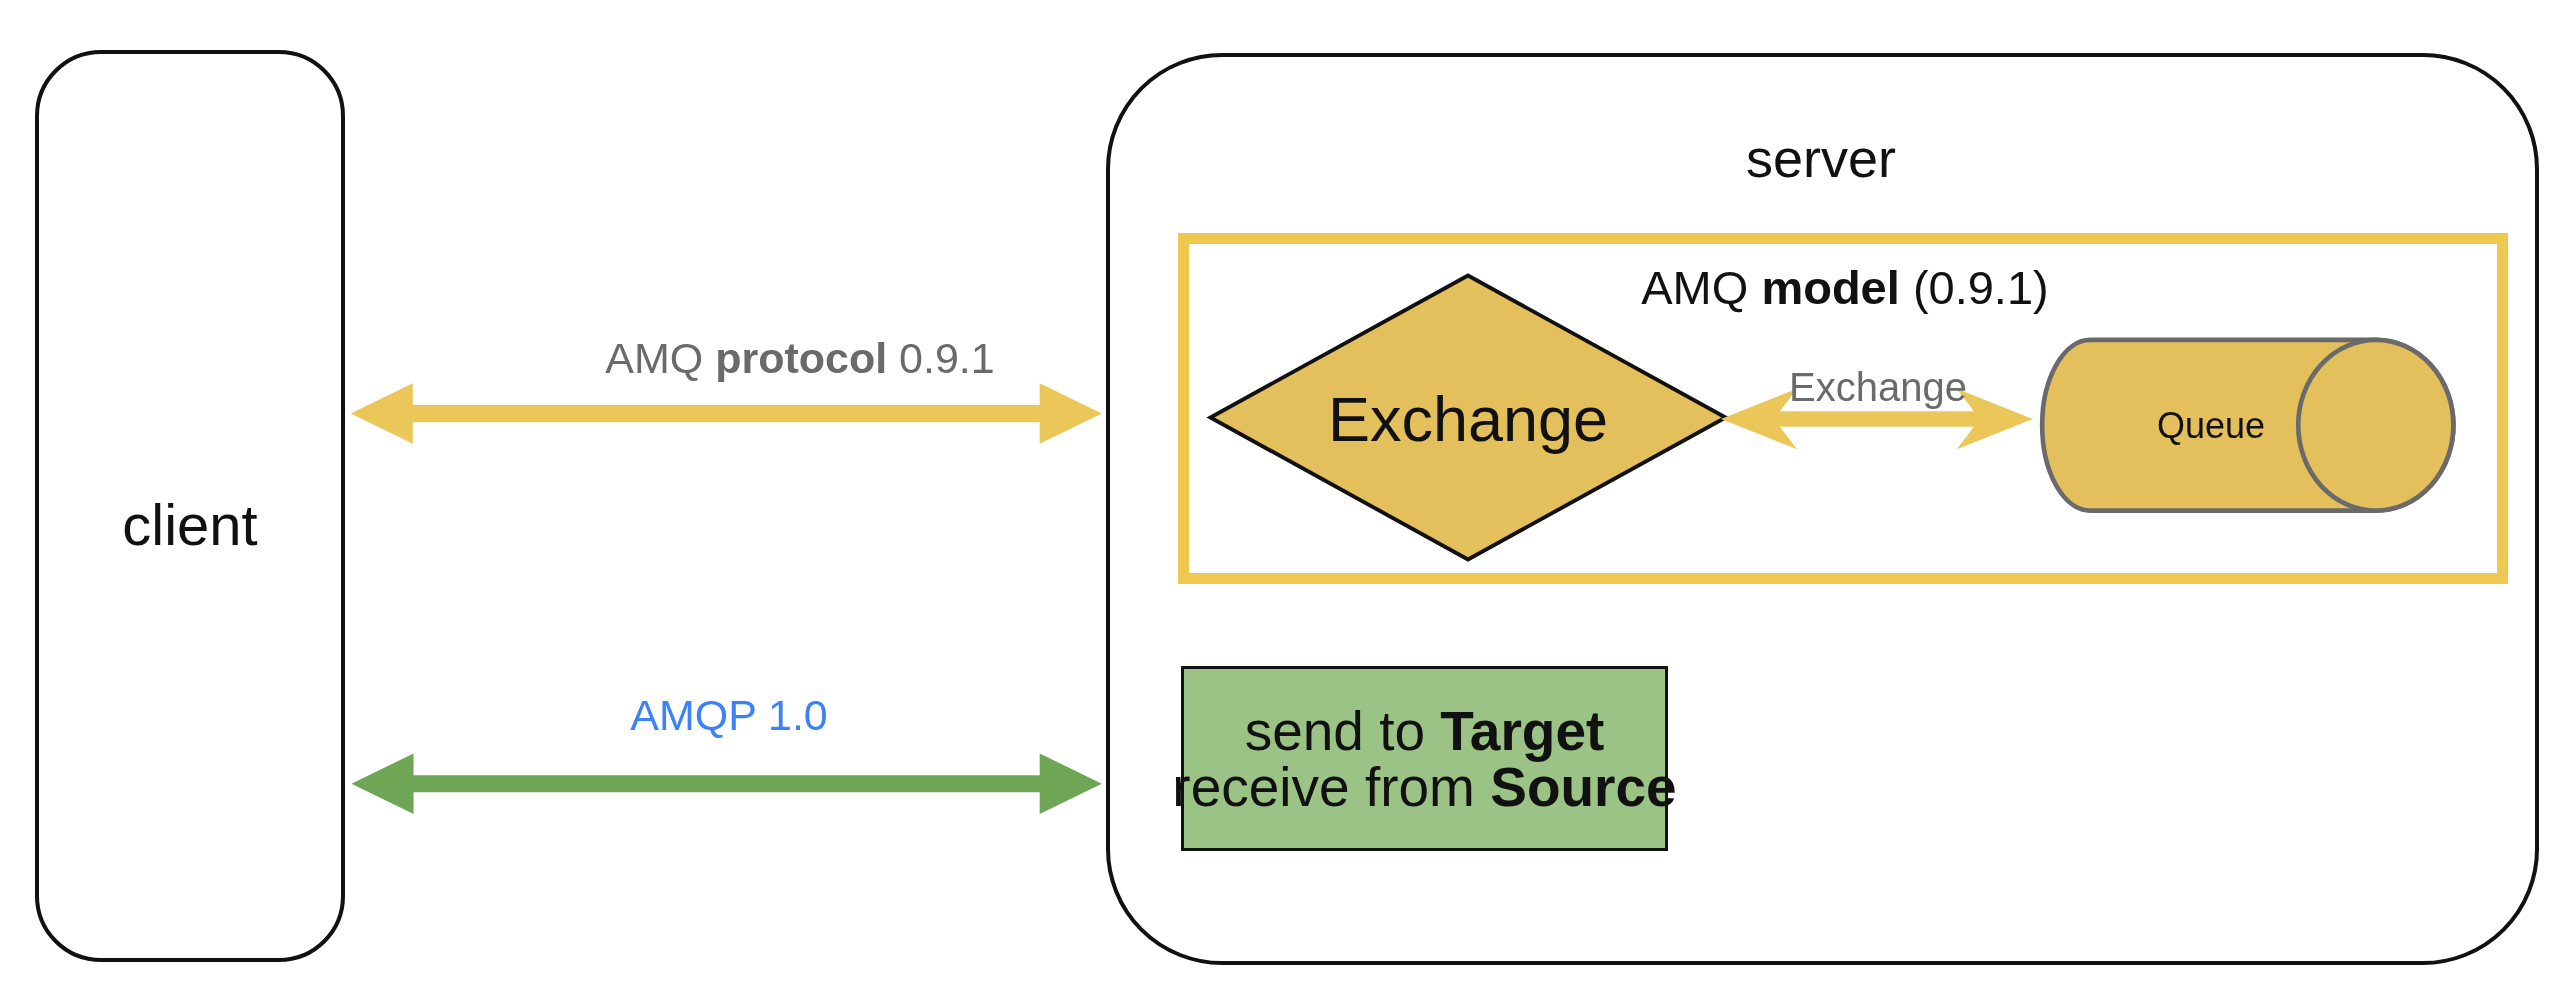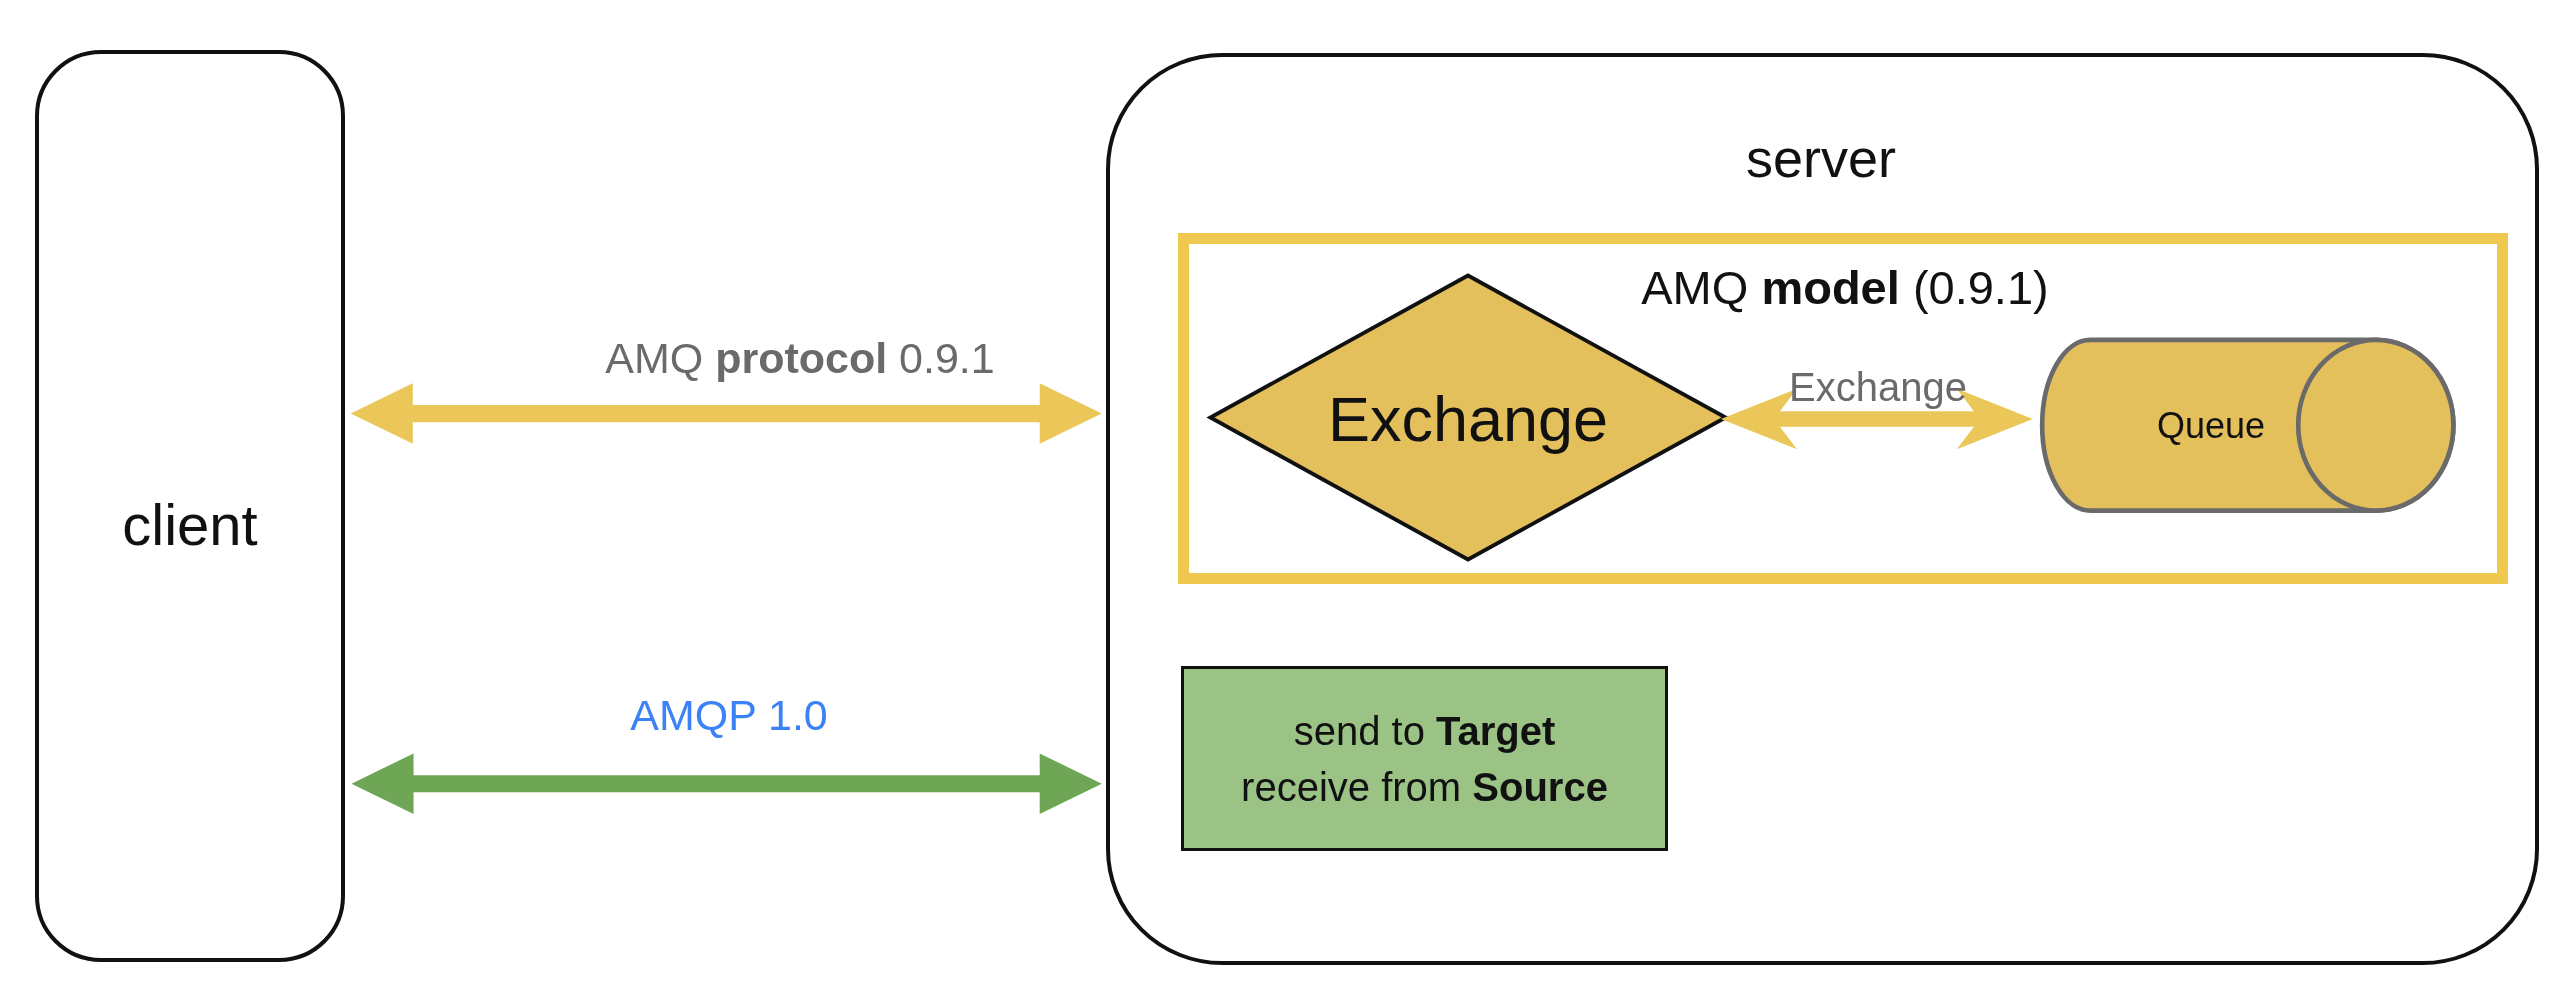--- a/index.html
+++ b/index.html
@@ -42,21 +42,21 @@
   .queue-label{left:2211px;top:426px;font-size:36px;}
   .binding-label{left:1878px;top:387px;font-size:40px;color:#6A6A6A;}
   
   .amq-protocol-label{left:764px;top:358px;font-size:43px;color:#6A6A6A;margin-left:36px;}
   .amqp-label{left:729px;top:715px;font-size:43px;color:#3b82f6;}
   
   .policy-box{
     left:1181px;top:666px;width:487px;height:185px;
     background:#9BC386;border:3.1px solid #111111;box-sizing:border-box;
     display:flex;flex-direction:column;align-items:center;justify-content:center;
-    font-size:40px;line-height:56px;color:#111111;
+    font-size:55px;line-height:56px;color:#111111;
   }
   .policy-line{white-space:nowrap;}
   svg.diagram{left:0;top:0;}
   b{font-weight:bold;}
 </style>
 </head>
 <body>
 
 <div class="stage">
 

